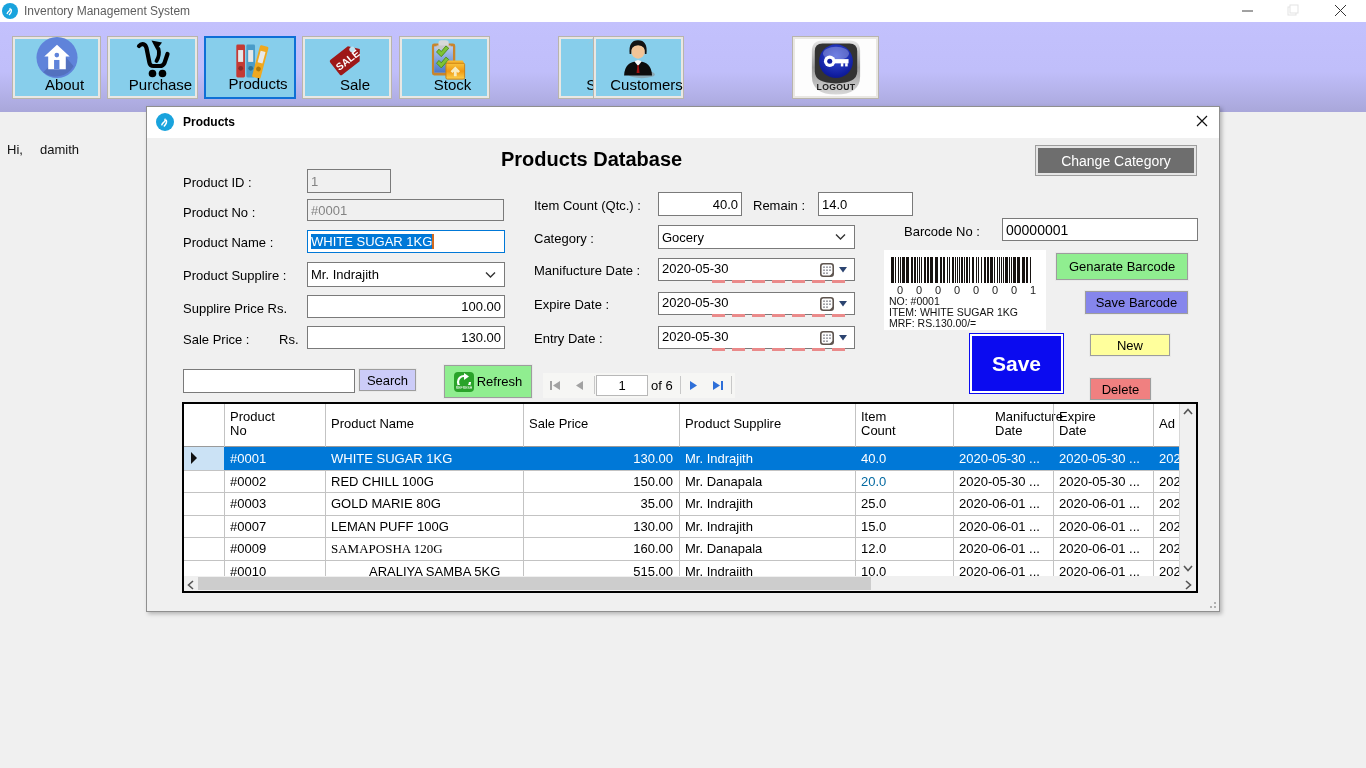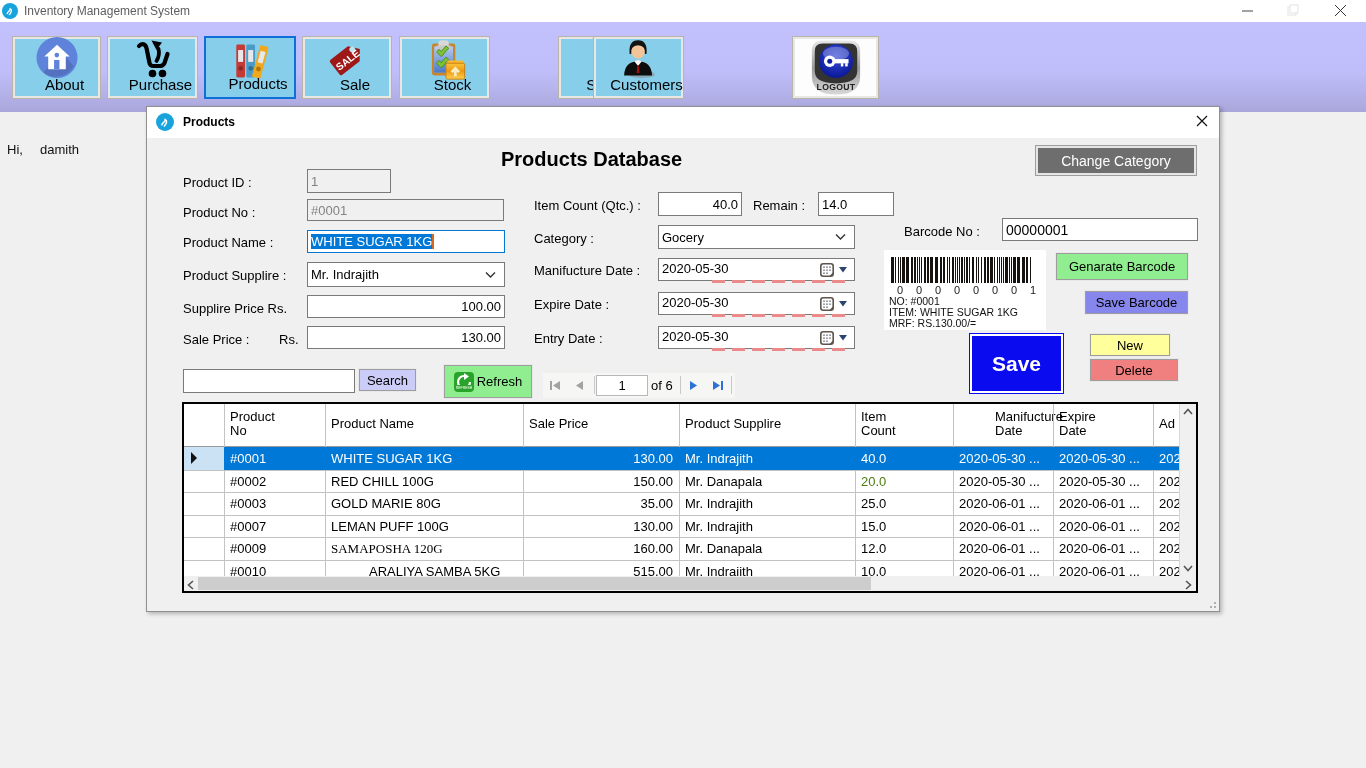--- a/index.html
+++ b/index.html
@@ -249,21 +249,21 @@
   </div>
   <div class="lab" style="left:36px;top:194px;">Supplire Price Rs.</div>
   <div class="tb right" style="left:160px;top:188px;width:198px;height:23px;">100.00</div>
   <div class="lab" style="left:36px;top:225px;">Sale Price :</div>
   <div class="lab" style="left:132px;top:225px;">Rs.</div>
   <div class="tb right" style="left:160px;top:219px;width:198px;height:23px;">130.00</div>
 
   <div class="lab" style="left:387px;top:91px;">Item Count (Qtc.) :</div>
   <div class="tb right" style="left:511px;top:85px;width:84px;height:24px;">40.0</div>
   <div class="lab" style="left:606px;top:91px;">Remain :</div>
-  <div class="tb" style="left:671px;top:85px;width:76px;height:24px;text-align:center;">14.0</div>
+  <div class="tb" style="left:671px;top:85px;width:95px;height:24px;text-align:center;">14.0</div>
   <div class="lab" style="left:387px;top:124px;">Category :</div>
   <div class="combo" style="left:511px;top:118px;width:197px;height:24px;">Gocery
     <svg class="chev" width="11" height="7">
         <path d="M1 1 L5.5 5.5 L10 1" stroke="#333" stroke-width="1.4" fill="none"></path>
       </svg>
   </div>
   <div class="lab" style="left:387px;top:156px;">Manifucture Date :</div>
   <div class="dtp" style="left:511px;top:151px;">2020-05-30
     <svg class="cal" width="14" height="14" viewBox="0 0 14 14">
         <rect x="0.8" y="0.8" width="12.4" height="12.4" rx="2.4" fill="none" stroke="#5e544e" stroke-width="1.6"></rect>
@@ -420,21 +420,21 @@
         <text x="127" y="44" font-size="11" fill="#222" font-family="Liberation Sans">0</text>
         <text x="146" y="44" font-size="11" fill="#222" font-family="Liberation Sans">1</text>
         <text x="5" y="55" font-size="10.5" fill="#111" font-family="Liberation Sans">NO: #0001</text>
         <text x="5" y="66" font-size="10.5" fill="#111" font-family="Liberation Sans">ITEM: WHITE SUGAR 1KG</text>
         <text x="5" y="77" font-size="10.5" fill="#111" font-family="Liberation Sans">MRF: RS.130.00/=</text>
       </svg></div>
   <div class="btn" style="left:909px;top:146px;width:132px;height:27px;background:#90ee90;">Genarate Barcode</div>
   <div class="btn" style="left:938px;top:184px;width:103px;height:23px;background:#8686ec;">Save Barcode</div>
   <div class="btn" style="left:822px;top:226px;width:95px;height:61px;background:#0b0bf0;color:#fff;font-size:21px;font-weight:bold;border:1px solid #0b0bf0;box-shadow:inset 0 0 0 2px #fff;">Save</div>
   <div class="btn" style="left:943px;top:227px;width:80px;height:22px;background:#ffff9c;">New</div>
-  <div class="btn" style="left:943px;top:252px;width:88px;height:22px;background:#f08080;">Delete</div>
+  <div class="btn" style="left:943px;top:271px;width:61px;height:22px;background:#f08080;">Delete</div>
 
   <div id="grid">
       <div class="gh" style="left:46px;top:6px;width:93px;">Product<br>No</div>
 <div class="gh" style="left:147px;top:13px;width:190px;">Product Name</div>
 <div class="gh" style="left:345px;top:13px;width:148px;">Sale Price</div>
 <div class="gh" style="left:501px;top:13px;width:168px;">Product Supplire</div>
 <div class="gh" style="left:677px;top:6px;width:90px;">Item<br>Count</div>
 <div class="gh" style="left:775px;top:6px;width:92px;margin-left:36px;">Manifucture<br>Date</div>
 <div class="gh" style="left:875px;top:6px;width:92px;">Expire<br>Date</div>
 <div class="gh" style="left:975px;top:13px;width:18px;">Ad</div>
@@ -459,21 +459,21 @@
 <div class="gcell" style="left:501px;top:47.0px;width:168px;color:#fff;">Mr. Indrajith</div>
 <div class="gcell" style="left:677px;top:47.0px;width:90px;color:#fff;">40.0</div>
 <div class="gcell" style="left:775px;top:47.0px;width:92px;color:#fff;">2020-05-30 ...</div>
 <div class="gcell" style="left:875px;top:47.0px;width:92px;color:#fff;">2020-05-30 ...</div>
 <div class="gcell" style="left:975px;top:47.0px;width:20px;color:#fff;">202</div>
 <div class="grow-sep" style="top:65.5px;width:996px;"></div>
 <div class="gcell" style="left:46px;top:69.5px;width:93px;color:#000;">#0002</div>
 <div class="gcell" style="left:147px;top:69.5px;width:190px;color:#000;">RED CHILL 100G</div>
 <div class="gcell" style="left:343px;top:69.5px;width:146px;color:#000;text-align:right;">150.00</div>
 <div class="gcell" style="left:501px;top:69.5px;width:168px;color:#000;">Mr. Danapala</div>
-<div class="gcell" style="left:677px;top:69.5px;width:90px;color:#4d7c0f;">20.0</div>
+<div class="gcell" style="left:677px;top:69.5px;width:90px;color:#0369a1;">20.0</div>
 <div class="gcell" style="left:775px;top:69.5px;width:92px;color:#000;">2020-05-30 ...</div>
 <div class="gcell" style="left:875px;top:69.5px;width:92px;color:#000;">2020-05-30 ...</div>
 <div class="gcell" style="left:975px;top:69.5px;width:20px;color:#000;">202</div>
 <div class="grow-sep" style="top:88.0px;width:996px;"></div>
 <div class="gcell" style="left:46px;top:92.0px;width:93px;color:#000;">#0003</div>
 <div class="gcell" style="left:147px;top:92.0px;width:190px;color:#000;">GOLD MARIE 80G</div>
 <div class="gcell" style="left:343px;top:92.0px;width:146px;color:#000;text-align:right;">35.00</div>
 <div class="gcell" style="left:501px;top:92.0px;width:168px;color:#000;">Mr. Indrajith</div>
 <div class="gcell" style="left:677px;top:92.0px;width:90px;color:#000;">25.0</div>
 <div class="gcell" style="left:775px;top:92.0px;width:92px;color:#000;">2020-06-01 ...</div>

